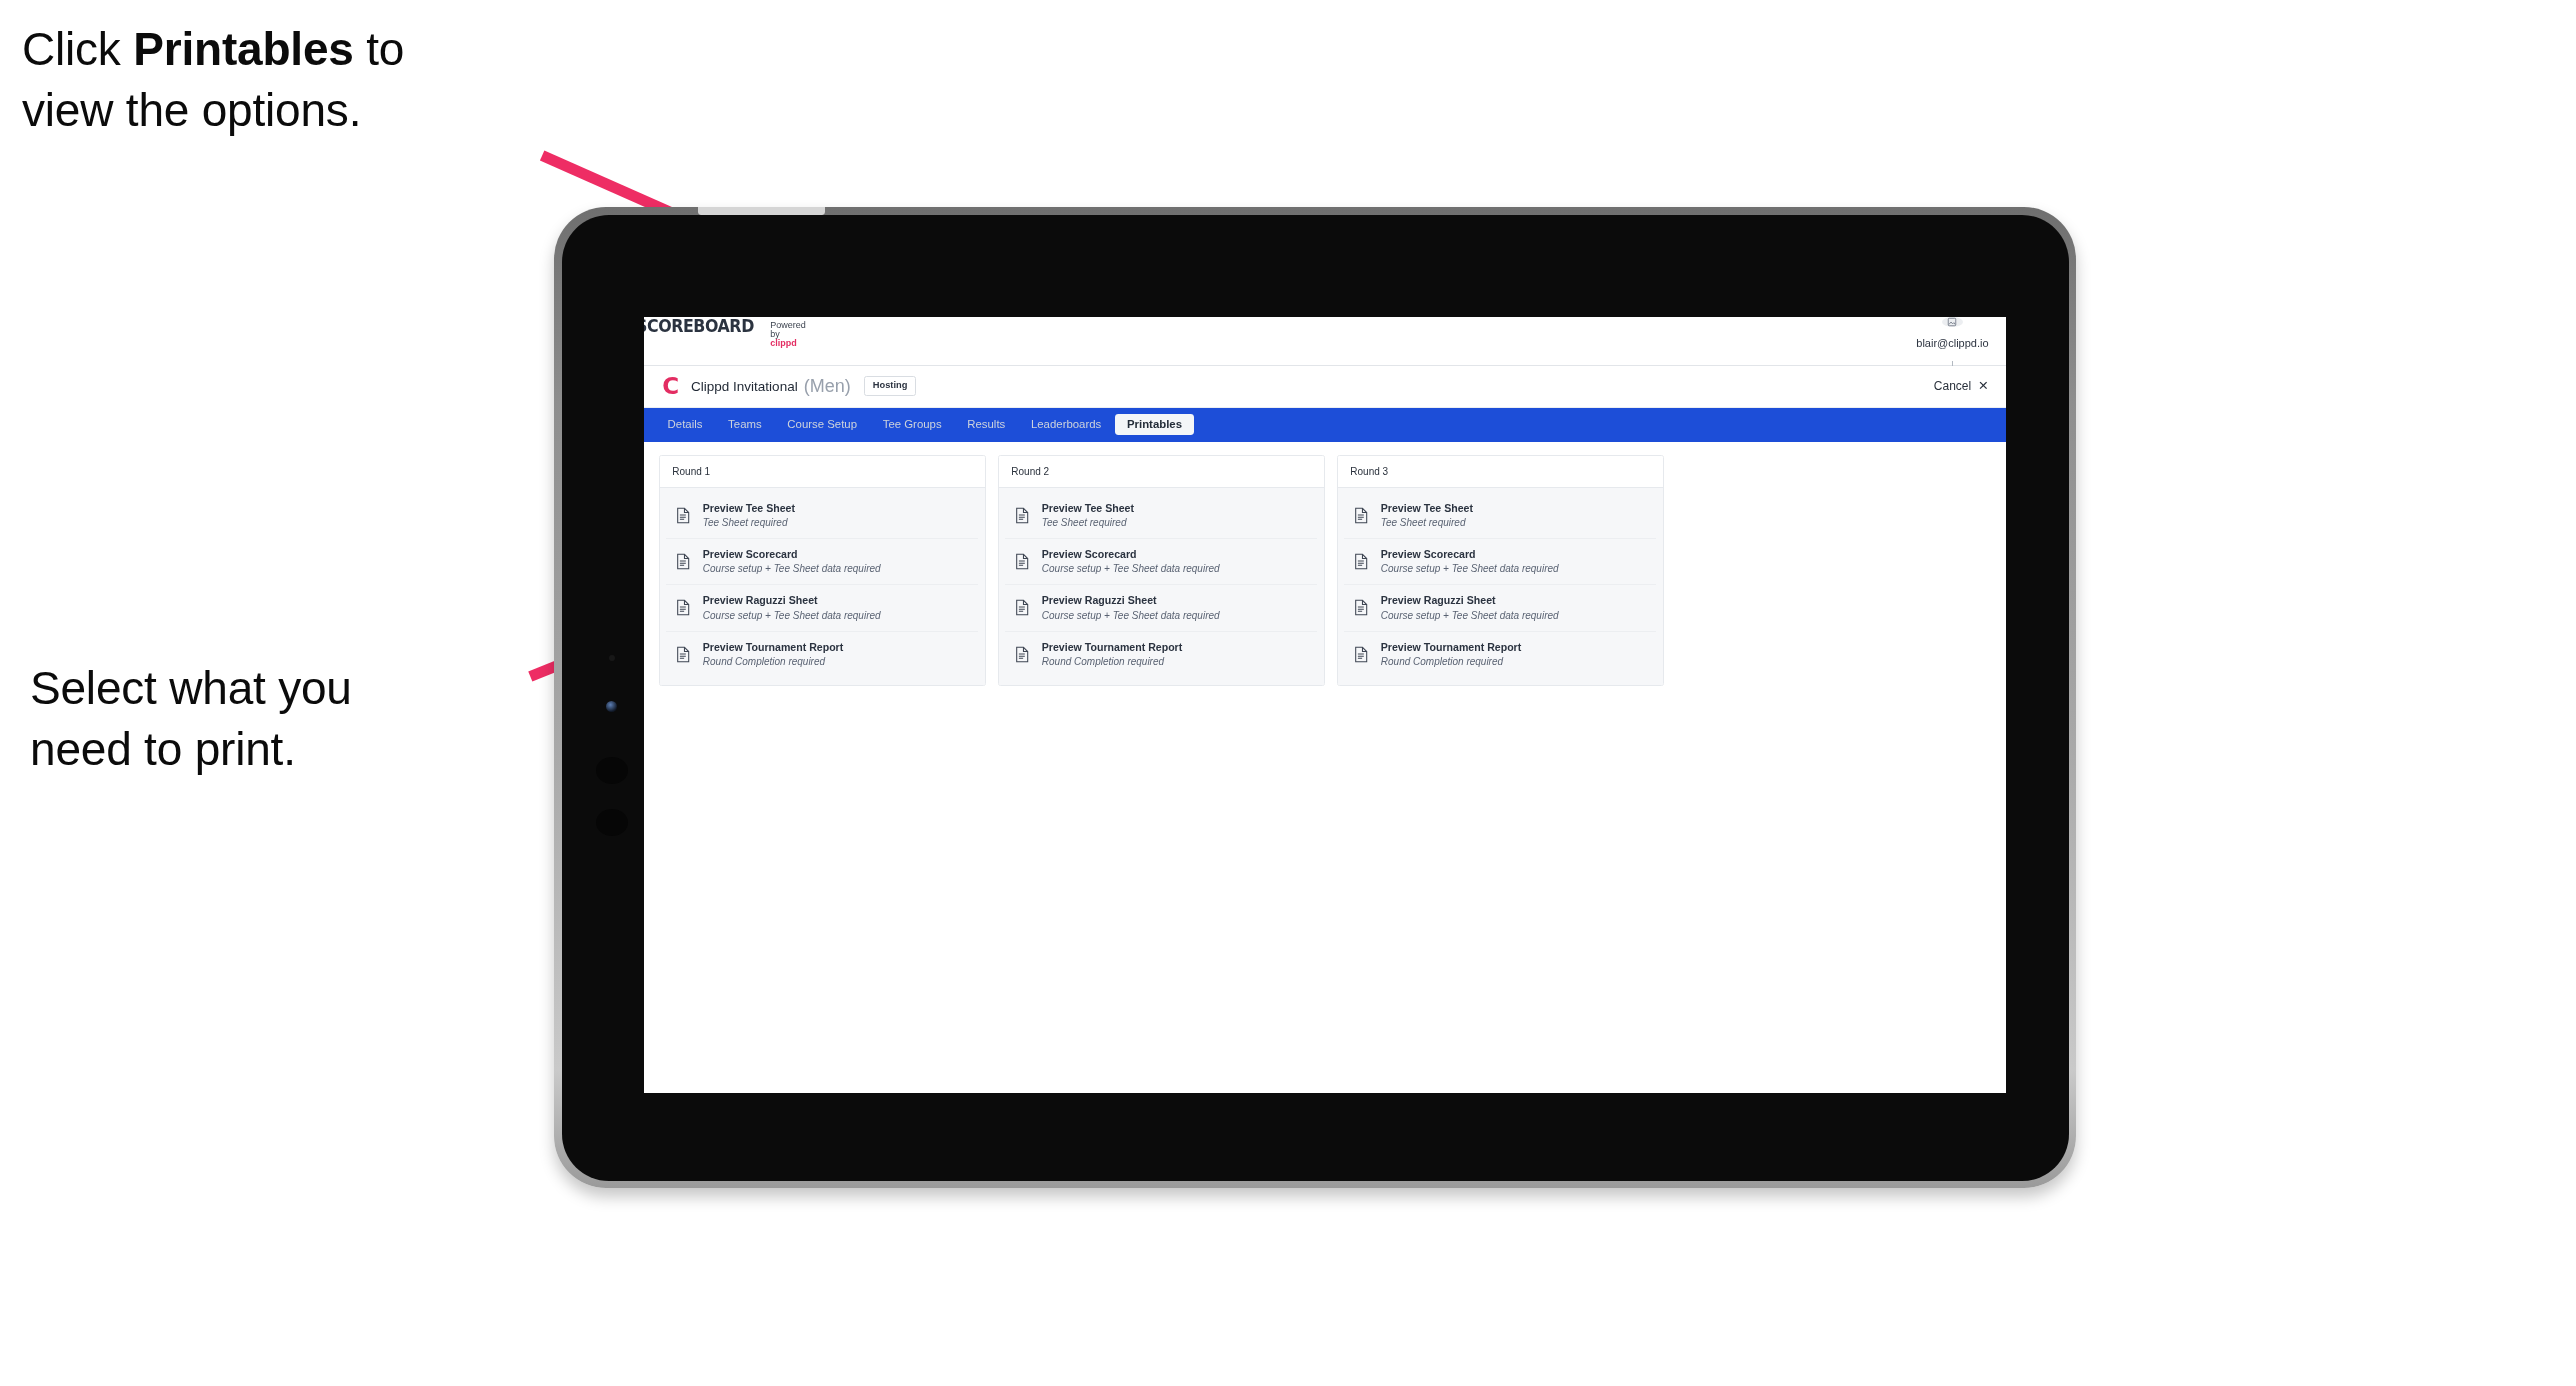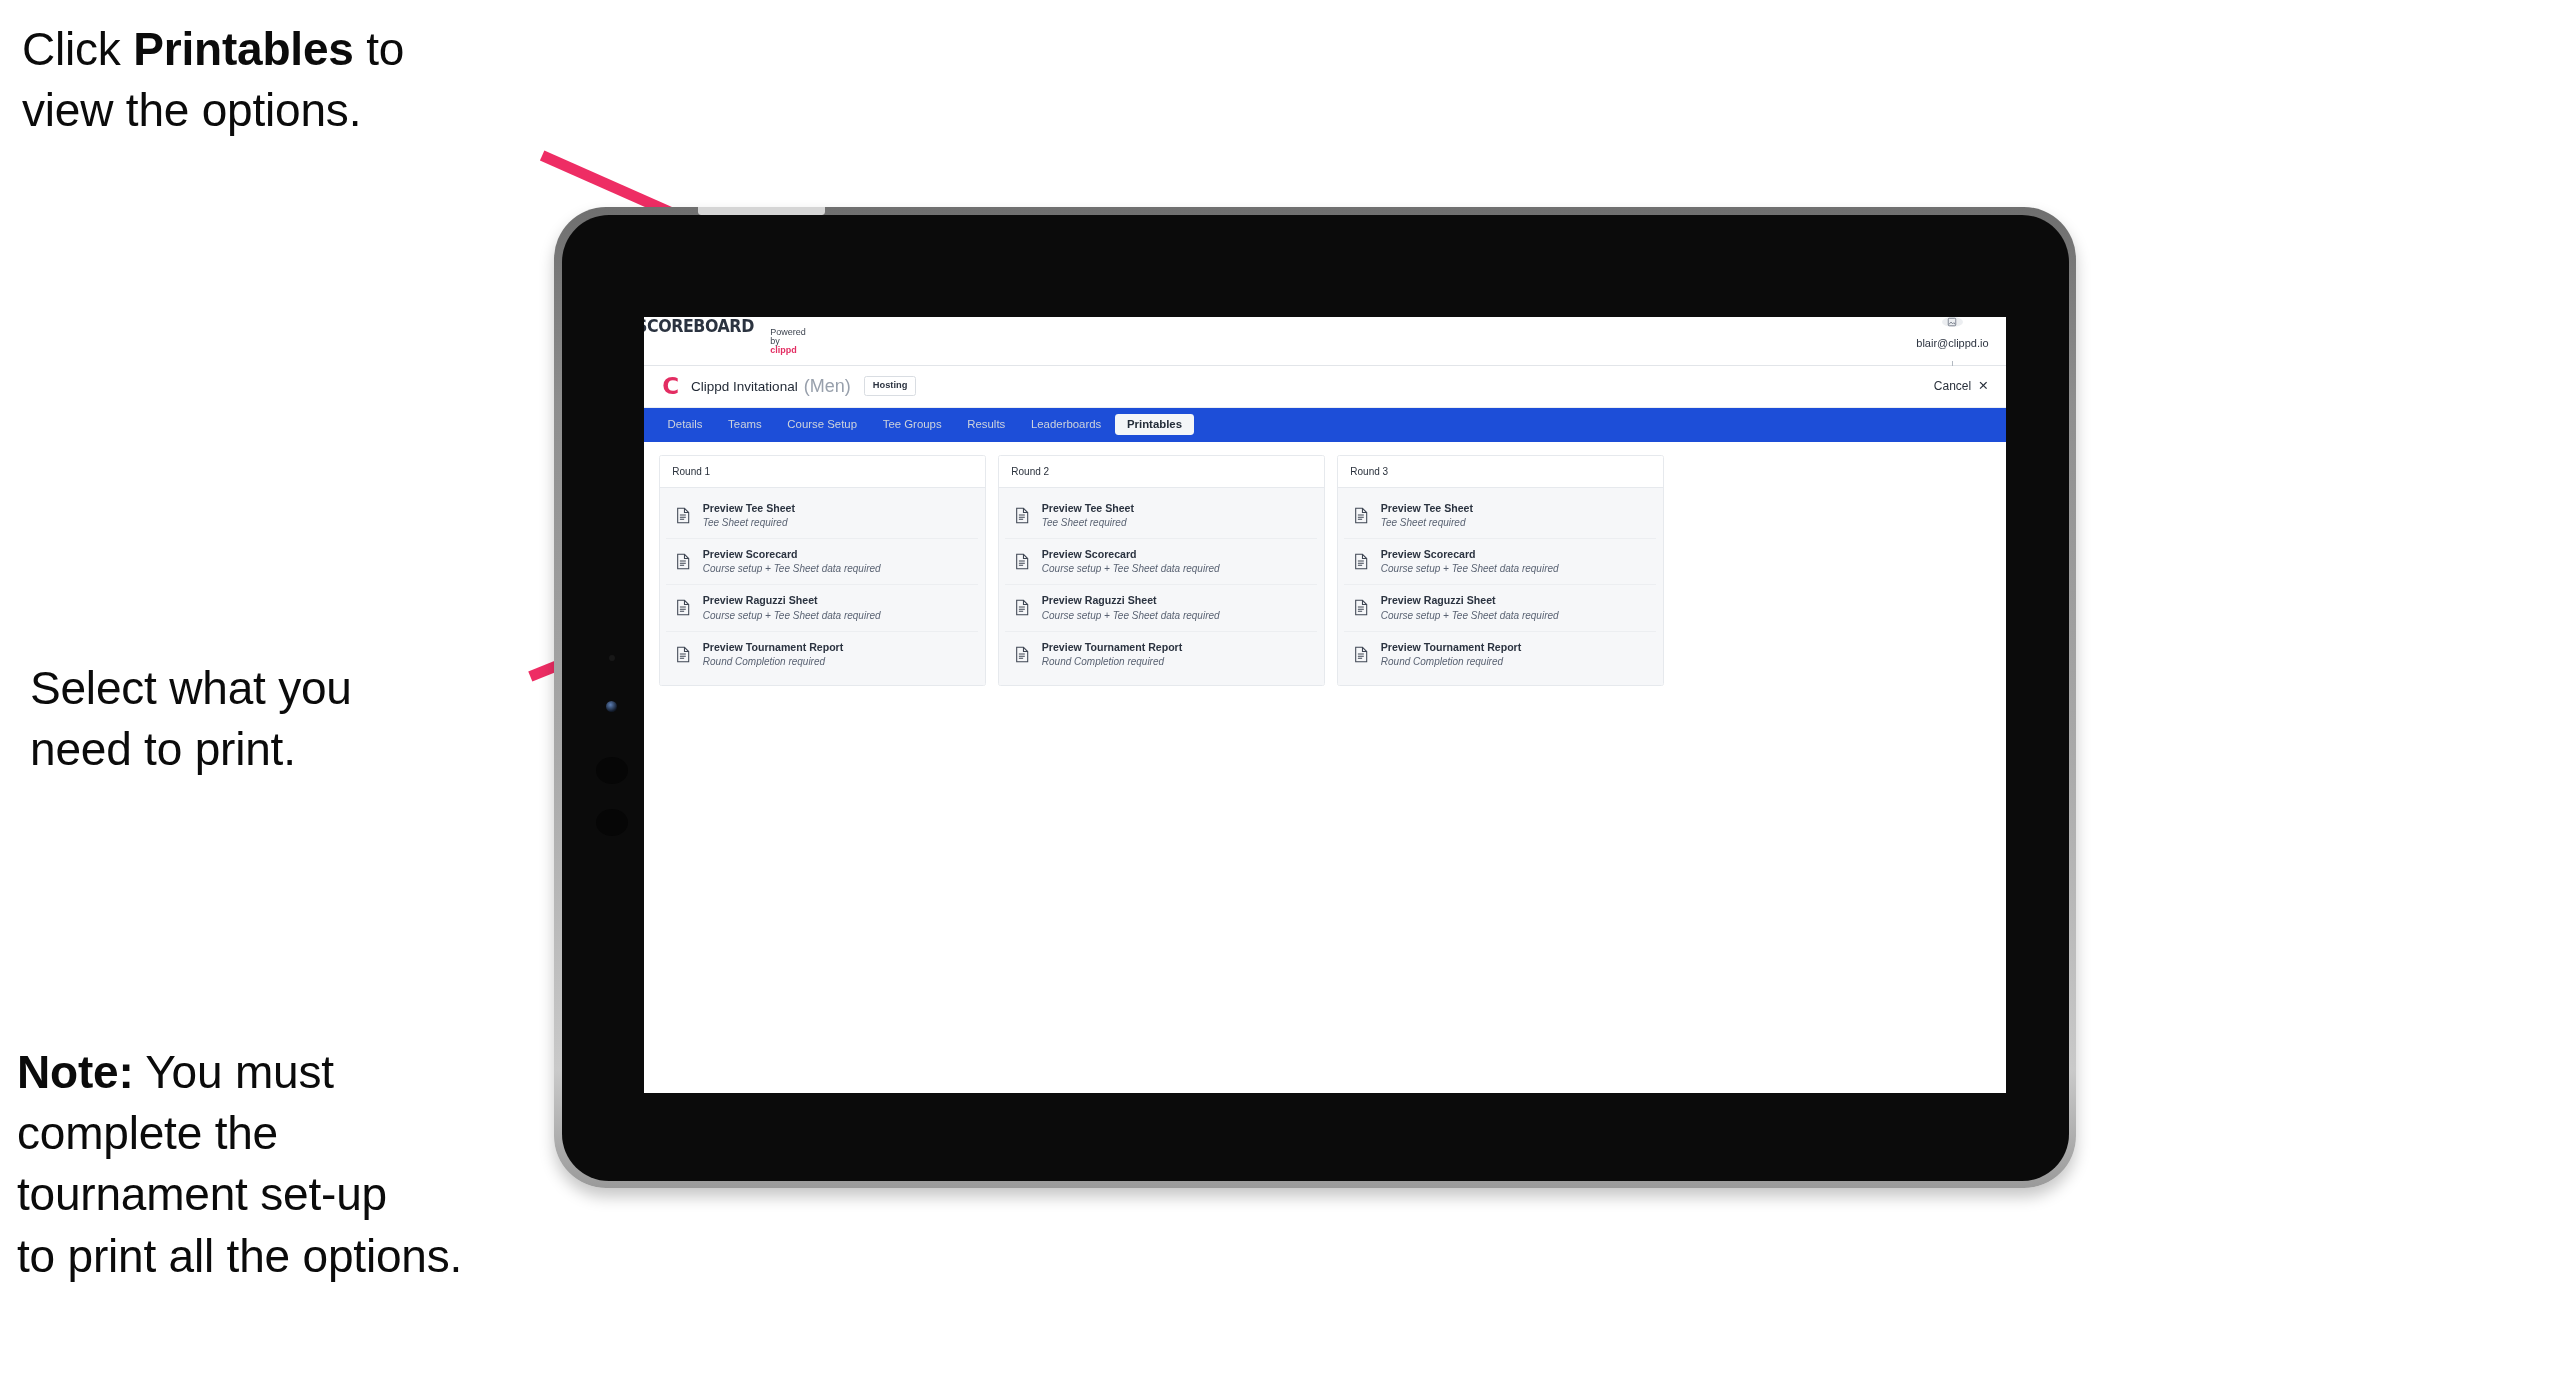--- a/index.html
+++ b/index.html
@@ -73,21 +73,21 @@
     border-bottom: 0.8px solid #e2e5e9;
     display: flex; align-items: stretch;
   }
   #brand { display:flex; flex-direction:row; justify-content:center; padding-left: 24px; width: 131px; }
   #brand-title {
     font-family: "DejaVu Sans", sans-serif;
     font-weight: 700; font-size: 18px; letter-spacing: -0.5px;
     color: #2b3340; line-height: 1;
     transform: scaleX(0.88); transform-origin: left center;
   }
-  #brand-sub { font-size: 9px; color: #3d4450; margin-top: 11px; line-height:1; }
+  #brand-sub { font-size: 9px; color: #3d4450; margin-top: 4px; line-height:1; }
   #brand-sub .clippd { color: #e32d62; font-weight: 700; }
 
   #mainnav { display: flex; align-items: stretch; margin-left: 12px; }
   .navitem {
     display: flex; align-items: center;
     padding: 0 22px;
     font-size: 12.7px; color: #2d3441; letter-spacing: 0.2px;
     cursor: pointer; position: relative;
   }
   .navitem.active::after {
@@ -164,24 +164,20 @@
 </style>
 </head>
 <body>
 
 <div id="root">
 
   <div class="annot" id="annot-1">Click <b>Printables</b> to
 view the options.</div>
   <div class="annot" id="annot-2">Select what you
  need to print.</div>
-  <div class="annot" id="annot-3"><b>Note:</b> You must
-complete the
-tournament set-up
-to print all the options.</div>
 
   <svg class="arrow-svg" viewBox="0 0 3046 1639">
     <g id="arrow-1">
       <line x1="641" y1="184" x2="1240" y2="449" stroke="#ee2d64" stroke-width="13"></line>
       <polygon points="1296,472 1222,440 1252,412" fill="#ee2d64"></polygon>
     </g>
     <g id="arrow-2">
       <line x1="627" y1="800" x2="756" y2="748" stroke="#ee2d64" stroke-width="13"></line>
       <polygon points="790,730 742,776 738,733" fill="#ee2d64"></polygon>
     </g>

